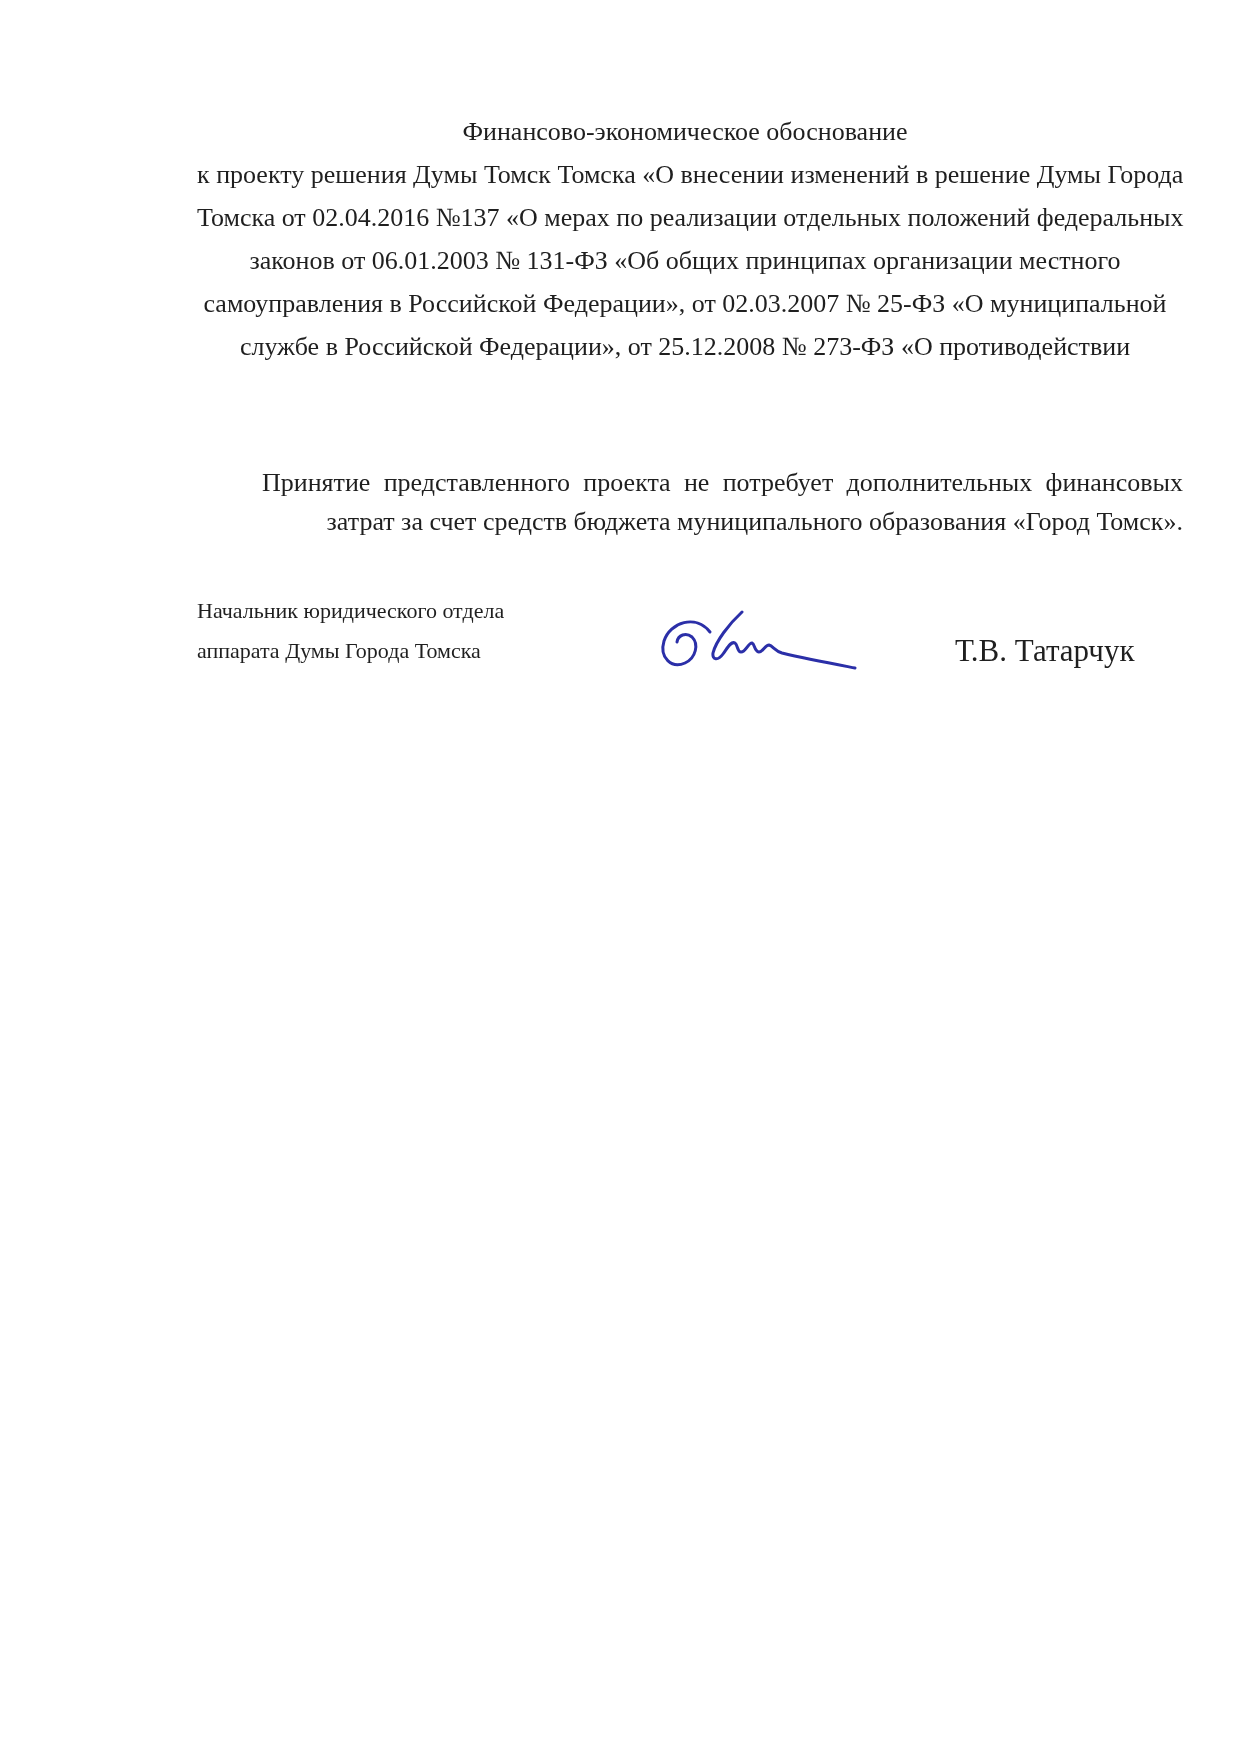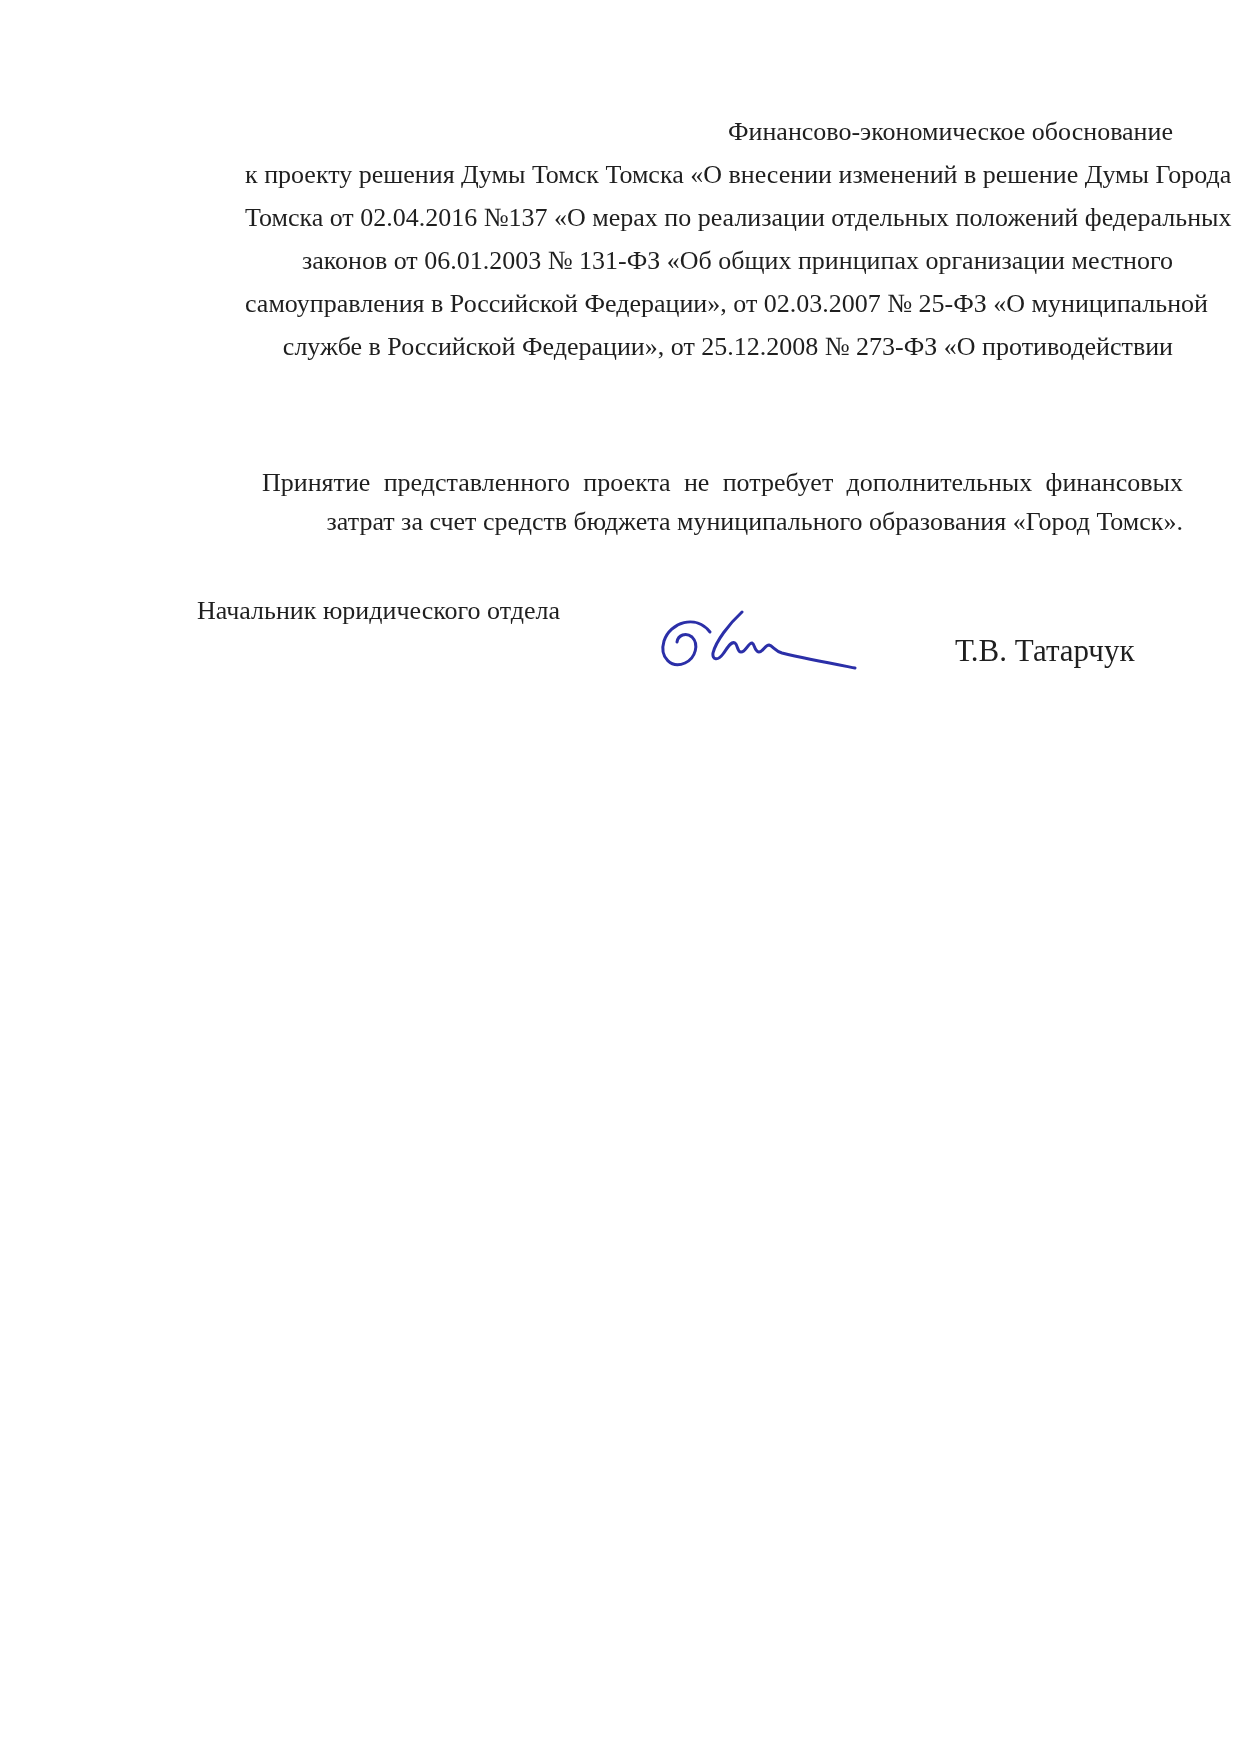--- a/index.html
+++ b/index.html
@@ -16,25 +16,24 @@
     color: #1f1f1f;
     overflow: hidden;
   }
   .title-block {
     position: absolute;
     top: 110px;
     left: 197px;
     width: 976px;
   }
   .title-line {
-    text-align: right;
+    text-align: center;
     line-height: 43px;
     font-size: 26px;
     white-space: nowrap;
-    margin-left: 48px;
   }
   .body-paragraph {
     position: absolute;
     top: 463px;
     left: 207px;
     width: 976px;
     font-size: 26px;
   }
   .para-line-1 {
     line-height: 39px;
@@ -44,21 +43,21 @@
   }
   .para-line-2 {
     line-height: 39px;
     text-align: right;
   }
   .signoff-left {
     position: absolute;
     top: 591px;
     left: 197px;
     width: 470px;
-    font-size: 26px;
+    font-size: 22px;
   }
   .signoff-line {
     line-height: 40px;
     white-space: nowrap;
   }
   .signature-wrap {
     position: absolute;
     top: 606px;
     left: 652px;
     width: 215px;
@@ -87,20 +86,21 @@
     <div class="title-line">службе в Российской Федерации», от 25.12.2008 № 273-ФЗ «О противодействии</div>
   </div>
 
   <div class="body-paragraph">
     <div class="para-line-1">Принятие представленного проекта не потребует дополнительных финансовых</div>
     <div class="para-line-2">затрат за счет средств бюджета муниципального образования «Город Томск».</div>
   </div>
 
   <div class="signoff-left">
     <div class="signoff-line">Начальник юридического отдела</div>
+    <div class="signoff-line">аппарата Думы Города Томска</div>
   </div>
 
   <div class="signature-wrap">
     <svg width="215" height="68" viewBox="0 0 215 68" fill="none" xmlns="http://www.w3.org/2000/svg">
       <path d="M 58 26 C 44 8 18 16 12 35 C 7 52 20 63 33 57 C 44 52 47 38 40 31 C 34 26 26 29 25 36" stroke="#2b2fa8" stroke-width="3" stroke-linecap="round" fill="none"></path>
       <path d="M 90 6 C 77 18 64 35 61 47 C 60 54 66 55 71 48 C 76 41 79 35 83 37 C 86 39 85 46 89 46 C 94 46 96 37 100 37 C 103 38 102 45 107 46 C 111 46 113 39 117 39 C 121 40 123 45 130 47 C 155 53 182 58 203 62" stroke="#2b2fa8" stroke-width="3" stroke-linecap="round" fill="none"></path>
     </svg>
   </div>
 
   <div class="signee-name">Т.В. Татарчук</div>

